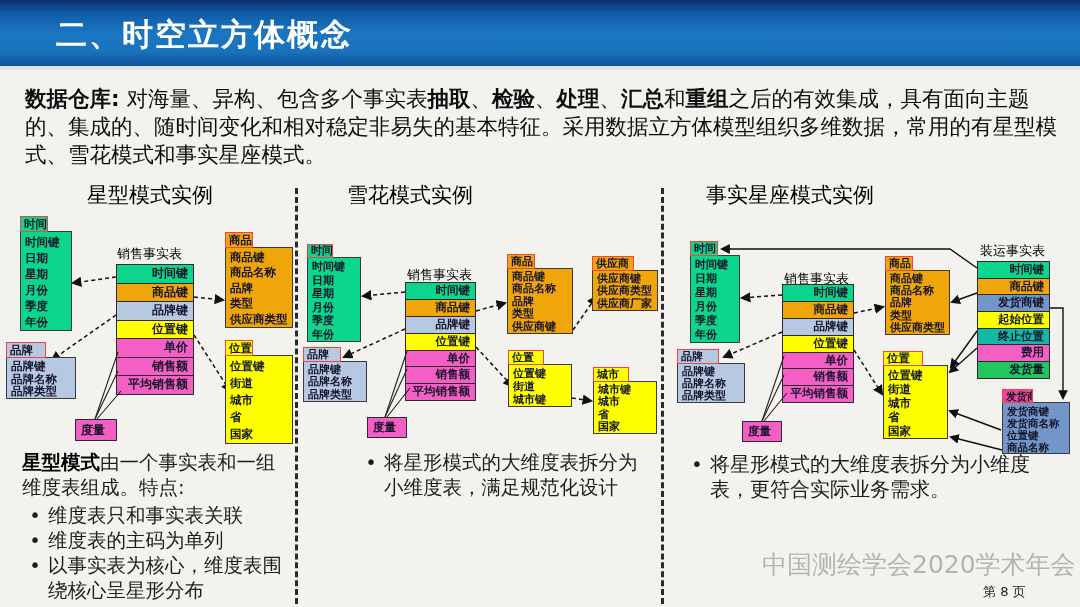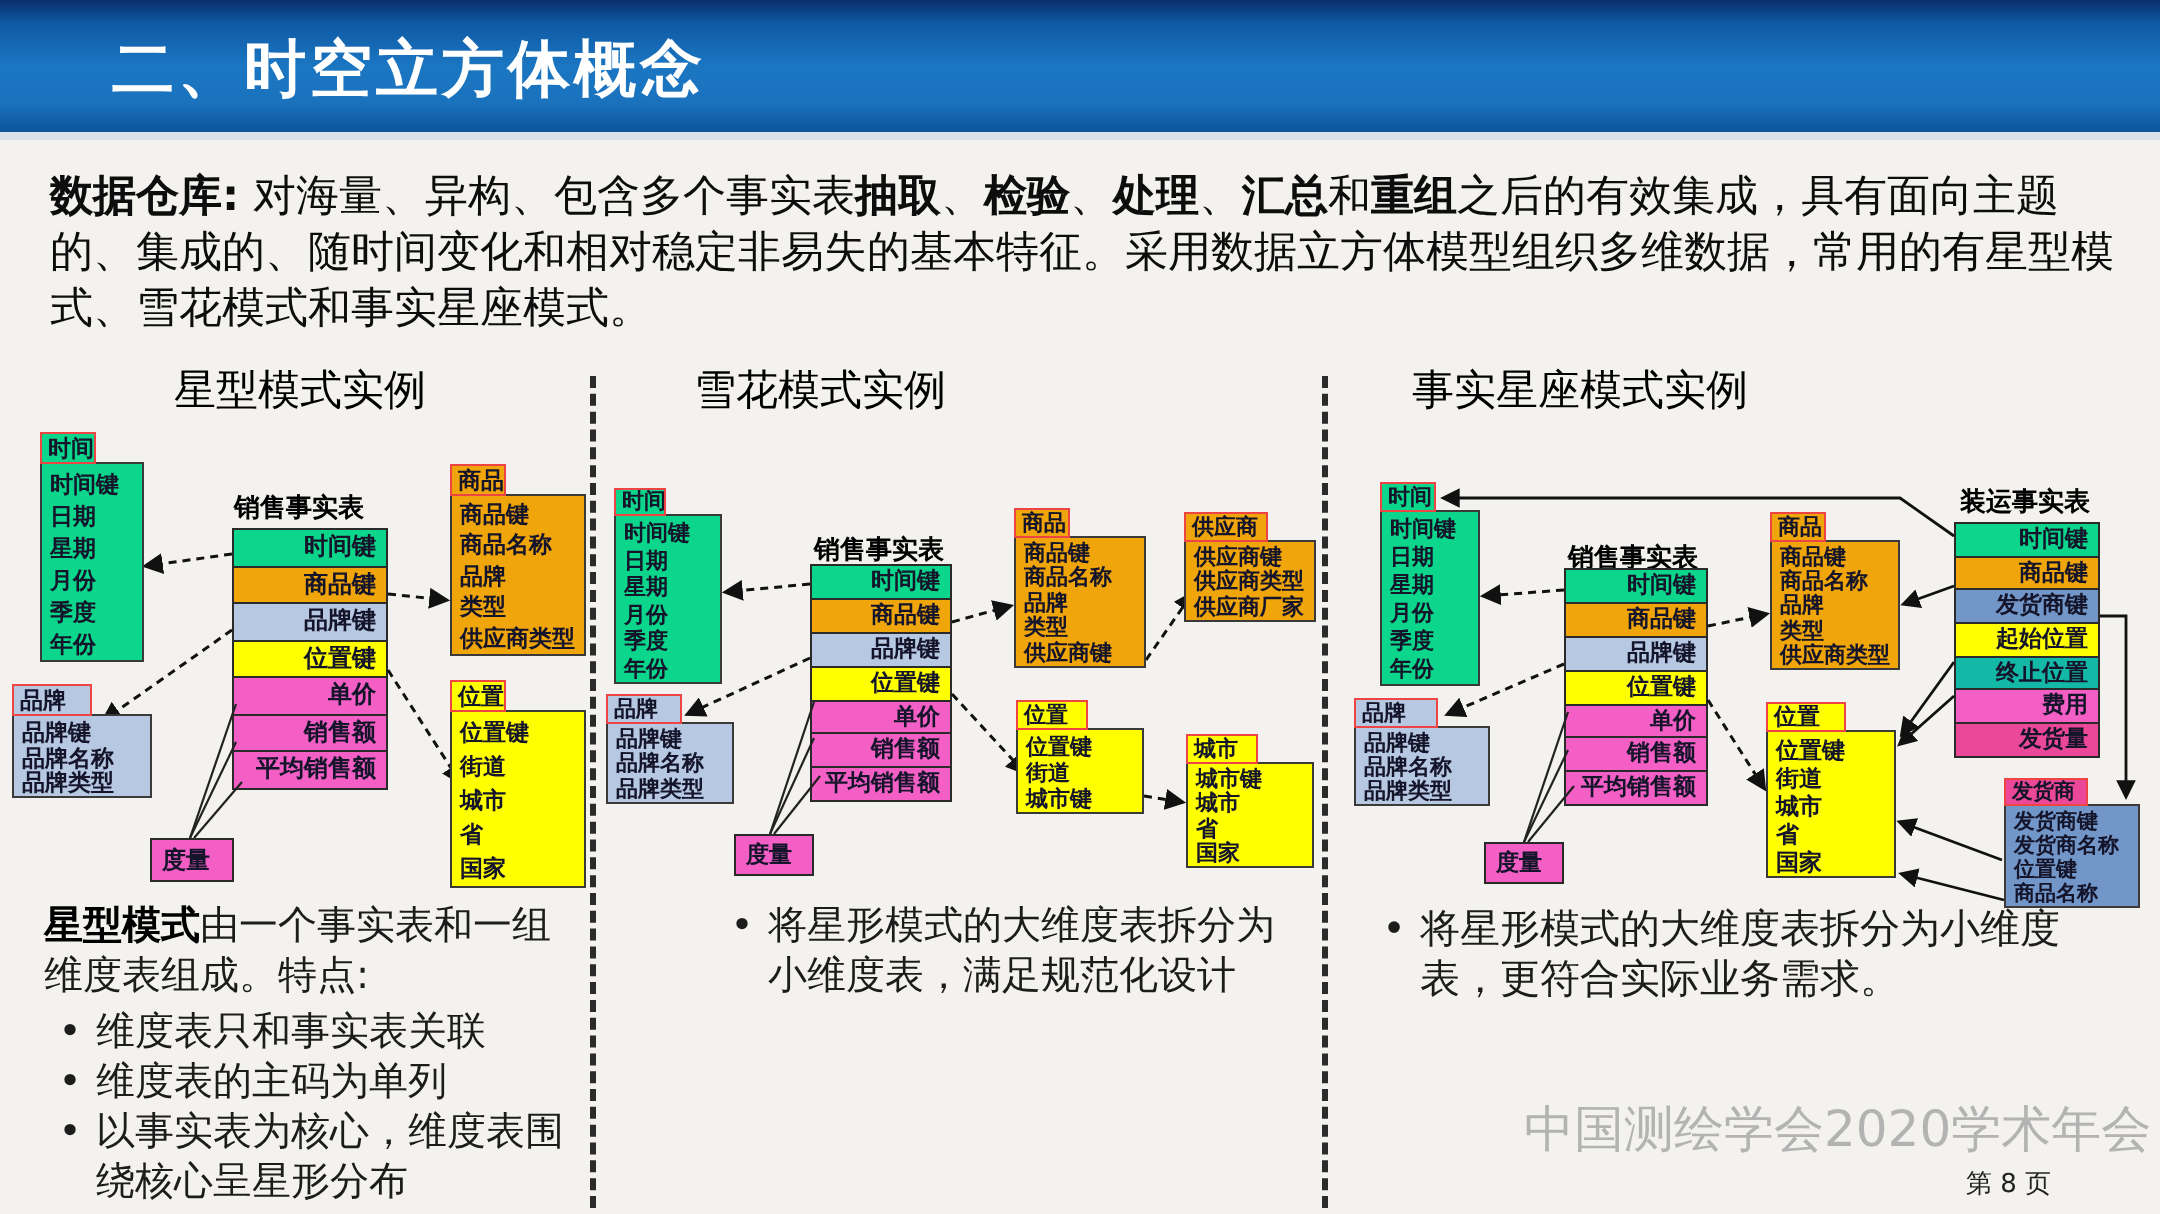--- a/index.html
+++ b/index.html
@@ -35,21 +35,21 @@
   #arrows{pointer-events:none;}
   .tbl-tab{
     position:absolute;box-sizing:border-box;border:1px solid #ef4444;
     font-weight:bold;color:#14142a;padding-left:3px;overflow:hidden;white-space:nowrap;z-index:2;
   }
   .tbl-body{
     position:absolute;box-sizing:border-box;border:1px solid #3a3a3a;
     font-weight:bold;color:#14142a;padding:2px 0 0 4px;overflow:hidden;z-index:1;
   }
   .tbl-body div{white-space:nowrap;}
-  .fact-label{position:absolute;font-size:13px;font-weight:bold;color:#000;white-space:nowrap;}
+  .fact-label{position:absolute;font-size:13px;font-weight:normal;color:#000;white-space:nowrap;}
   .fact-table{position:absolute;}
   .fact-row{
     box-sizing:border-box;border:1px solid #2a2a2a;
     font-weight:bold;color:#14142a;text-align:right;padding-right:5px;white-space:nowrap;
   }
   .fact-row + .fact-row{margin-top:-1px;}
   .measure-box{
     position:absolute;box-sizing:border-box;border:1px solid #2a2a2a;
     font-weight:bold;color:#14142a;padding:2px 0 0 5px;
   }
@@ -225,23 +225,23 @@
       <div style="line-height: 12px;">品牌类型</div>
     </div>
     <div class="fact-label" style="left: 980px; top: 242px;">装运事实表</div>
     <div class="fact-table" style="left: 977px; top: 261px; width: 73px;">
       <div class="fact-row" style="height: 17.7px; line-height: 15.7px; font-size: 11.5px; background: rgb(12, 214, 139);">时间键</div>
       <div class="fact-row" style="height: 17.7px; line-height: 15.7px; font-size: 11.5px; background: rgb(240, 165, 10);">商品键</div>
       <div class="fact-row" style="height: 17.7px; line-height: 15.7px; font-size: 11.5px; background: rgb(114, 150, 200);">发货商键</div>
       <div class="fact-row" style="height: 17.7px; line-height: 15.7px; font-size: 11.5px; background: rgb(255, 255, 0);">起始位置</div>
       <div class="fact-row" style="height: 17.7px; line-height: 15.7px; font-size: 11.5px; background: #14b8a6;">终止位置</div>
       <div class="fact-row" style="height: 17.7px; line-height: 15.7px; font-size: 11.5px; background: rgb(244, 95, 197);">费用</div>
-      <div class="fact-row" style="height: 17.7px; line-height: 15.7px; font-size: 11.5px; background: #ec4899;">发货量</div>
-    </div>
-    <div class="tbl-tab" style="left: 1002px; top: 389px; width: 42px; height: 14px; background: #ec4899; font-size: 10.5px; line-height: 12px;">发货商</div>
+      <div class="fact-row" style="height: 17.7px; line-height: 15.7px; font-size: 11.5px; background: #22c55e;">发货量</div>
+    </div>
+    <div class="tbl-tab" style="left: 1002px; top: 389px; width: 31px; height: 14px; background: #ec4899; font-size: 10.5px; line-height: 12px;">发货商</div>
     <div class="tbl-body" style="left: 1002px; top: 402px; width: 68px; height: 52px; background: rgb(114, 150, 200); font-size: 10.5px;">
       <div style="line-height: 12px;">发货商键</div>
       <div style="line-height: 12px;">发货商名称</div>
       <div style="line-height: 12px;">位置键</div>
       <div style="line-height: 12px;">商品名称</div>
     </div>
     <div class="measure-box" style="left: 742px; top: 421px; width: 40px; height: 21px; background: rgb(244, 95, 197); font-size: 11.5px;">度量</div>
   </div>
 
 <svg id="arrows" width="1080" height="607" viewBox="0 0 1080 607">

